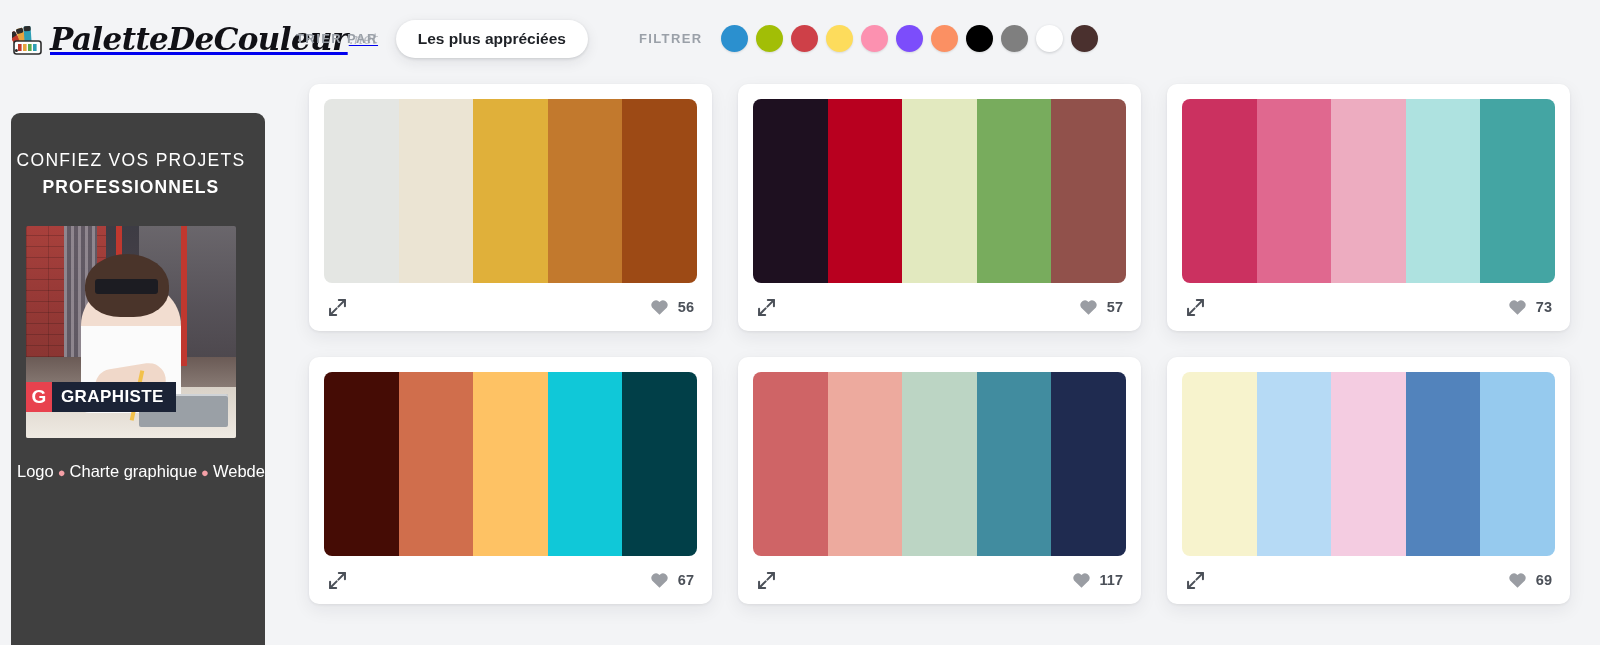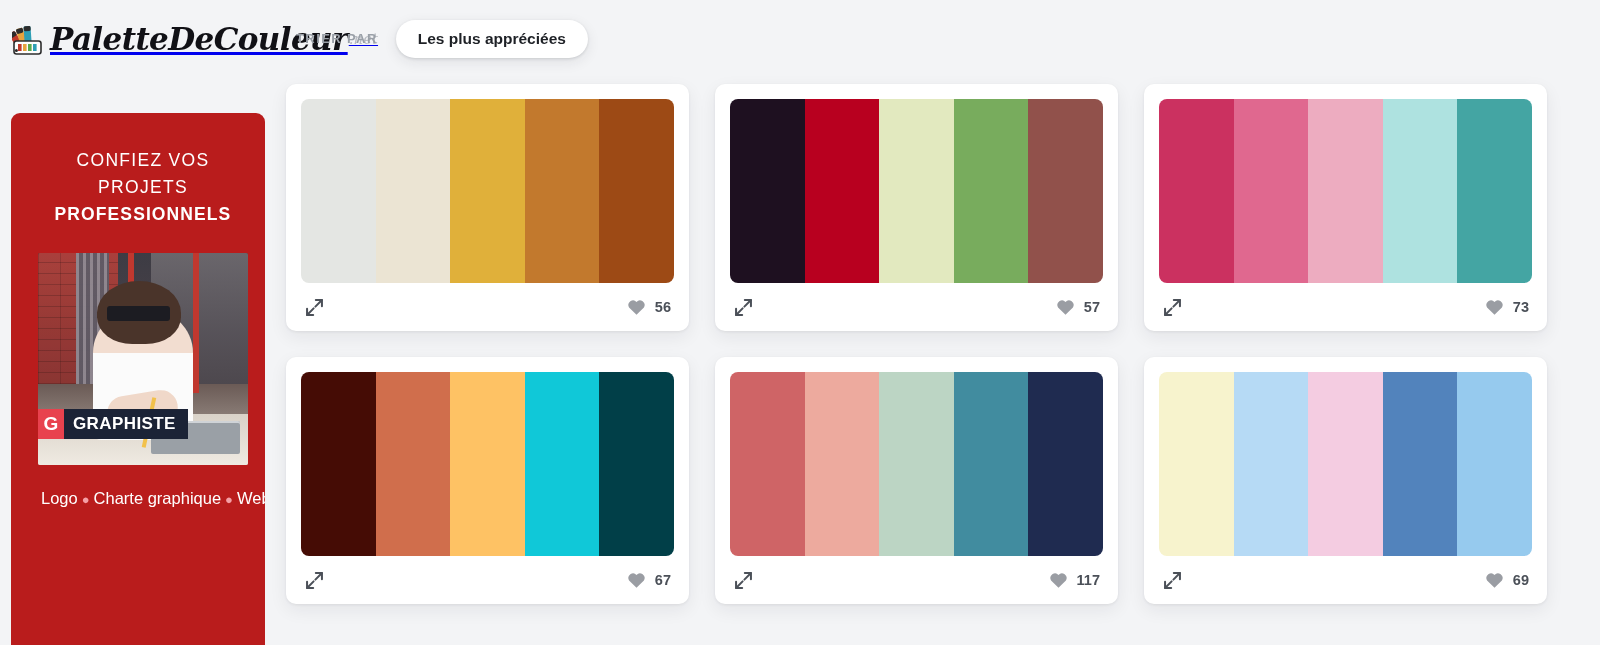--- a/index.html
+++ b/index.html
@@ -56,23 +56,23 @@
     width: 27px; height: 27px; border-radius: 50%;
     margin-right: 8px; cursor: pointer;
     box-shadow: 0 1px 2px rgba(30,35,45,.13);
   }
   .dot.is-white { box-shadow: 0 1px 3px rgba(30,35,45,.20); }
 
   
   .ad {
     position: absolute; left: 11px; top: 113px;
     width: 254px; height: 532px;
-    background: #b91c1c;
+    background: #404040;
     border-radius: 9px 9px 0 0;
-    padding: 34px 14px 0 24px;
+    padding: 34px 14px 0 0;
     text-align: center; color: #ffffff;
     overflow: hidden;
   }
   .ad-head {
     font-size: 17.5px; letter-spacing: 1.3px; line-height: 27px;
     text-transform: uppercase; font-weight: 400;
   }
   .ad-head .strong { font-weight: 700; letter-spacing: 1.1px; }
   .ad-photo {
     margin: 25px auto 0 auto;
@@ -135,21 +135,21 @@
     width: 1300px;
     display: grid;
     grid-template-columns: repeat(3, 403px);
     gap: 26px 26px;
   }
   .card {
     background: #ffffff;
     border-radius: 10px;
     box-shadow: 0 1px 3px rgba(30,35,45,.07), 0 6px 18px rgba(30,35,45,.07);
     padding: 15px;
-    width: 403px; height: 247px;
+    width: 403px; height: 247px; margin-left: 23px;
   }
   .swatches {
     display: flex; height: 184px; border-radius: 8px; overflow: hidden;
   }
   .sw { flex: 1 1 0; height: 100%; }
   .card-foot {
     display: flex; align-items: center; justify-content: space-between;
     height: 48px; padding: 0 3px;
   }
   .expand-icon { width: 21px; height: 21px; cursor: pointer; display: block; }
@@ -187,20 +187,36 @@
     </svg>
     <span class="logo-text">PaletteDeCouleur</span>
       <span class="logo-suffix">.net</span>
   </a>
 
   <div class="sort-wrap">
     <span class="label-mini">TRIER PAR</span>
     <button class="pill is-active">Les plus appréciées</button>
   </div>
 
+  <div class="filter-wrap">
+    <span class="label-mini">FILTRER</span>
+    <div class="dots" id="filter-dots">
+        <span class="dot" style="background: rgb(43, 144, 207);"></span>
+        <span class="dot" style="background: rgb(162, 190, 6);"></span>
+        <span class="dot" style="background: rgb(206, 64, 72);"></span>
+        <span class="dot" style="background: rgb(253, 220, 92);"></span>
+        <span class="dot" style="background: rgb(252, 145, 176);"></span>
+        <span class="dot" style="background: rgb(124, 77, 251);"></span>
+        <span class="dot" style="background: rgb(251, 144, 99);"></span>
+        <span class="dot" style="background: rgb(0, 0, 0);"></span>
+        <span class="dot" style="background: rgb(127, 127, 127);"></span>
+        <span class="dot is-white" style="background: rgb(255, 255, 255);"></span>
+        <span class="dot" style="background: rgb(74, 48, 46);"></span>
+      </div>
+  </div>
 </div>
 
 <aside class="ad">
   <div class="ad-head">
     <div>CONFIEZ VOS PROJETS</div>
     <div class="strong">PROFESSIONNELS</div>
   </div>
 
   <div class="ad-photo">
     <div class="ph-wallL"></div>

